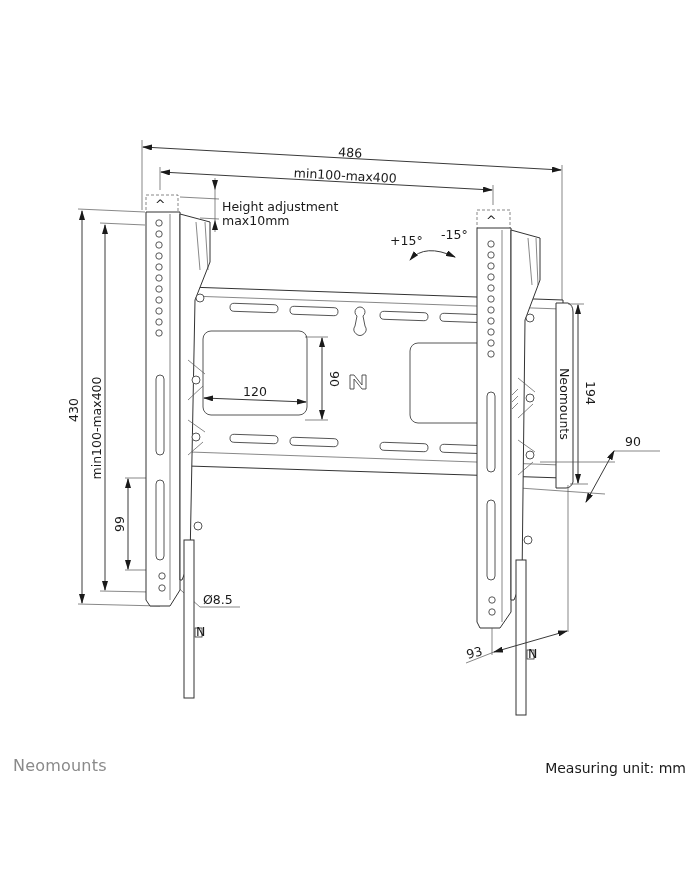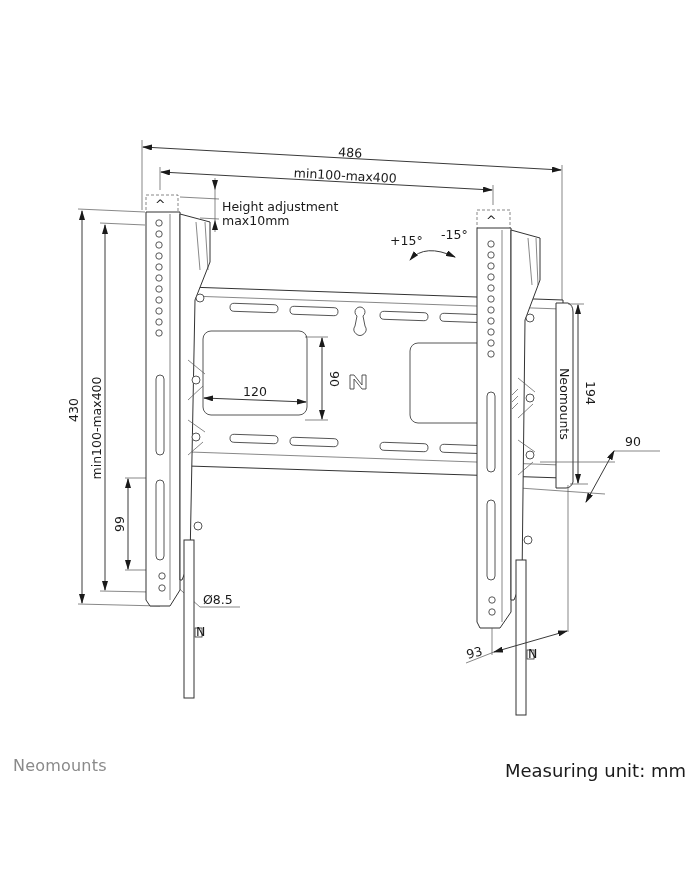--- a/index.html
+++ b/index.html
@@ -3,21 +3,21 @@
 <meta charset="utf-8">
 <style>
   html, body { margin:0; padding:0; background:#ffffff; }
   body { width:700px; height:869px; position:relative; overflow:hidden;
          font-family:"DejaVu Sans", "Liberation Sans", sans-serif; }
   #drawing { position:absolute; left:0; top:0; width:700px; height:869px; }
   .dim-text { font-family:"DejaVu Sans", sans-serif; font-size:12.5px; fill:#1a1a1a; }
   .brand { position:absolute; left:13px; top:756px; font-family:"DejaVu Sans", sans-serif;
            font-size:16px; color:#8a8a8a; letter-spacing:0.2px; }
   .unit { position:absolute; right:14px; top:760px; font-family:"DejaVu Sans", sans-serif;
-          font-size:18px; color:#1a1a1a; }
+          font-size:14px; color:#1a1a1a; }
   .ln { stroke:#3a3a3a; fill:none; stroke-width:1; }
   .thin { stroke:#555; fill:none; stroke-width:0.7; }
   .part { stroke:#333; fill:#fff; stroke-width:1; }
   .hole { stroke:#444; fill:#fff; stroke-width:0.9; }
   .arrow { fill:#1a1a1a; }
 </style>
 </head>
 <body>
 
 <svg id="drawing" viewBox="0 0 700 869" xmlns="http://www.w3.org/2000/svg">

